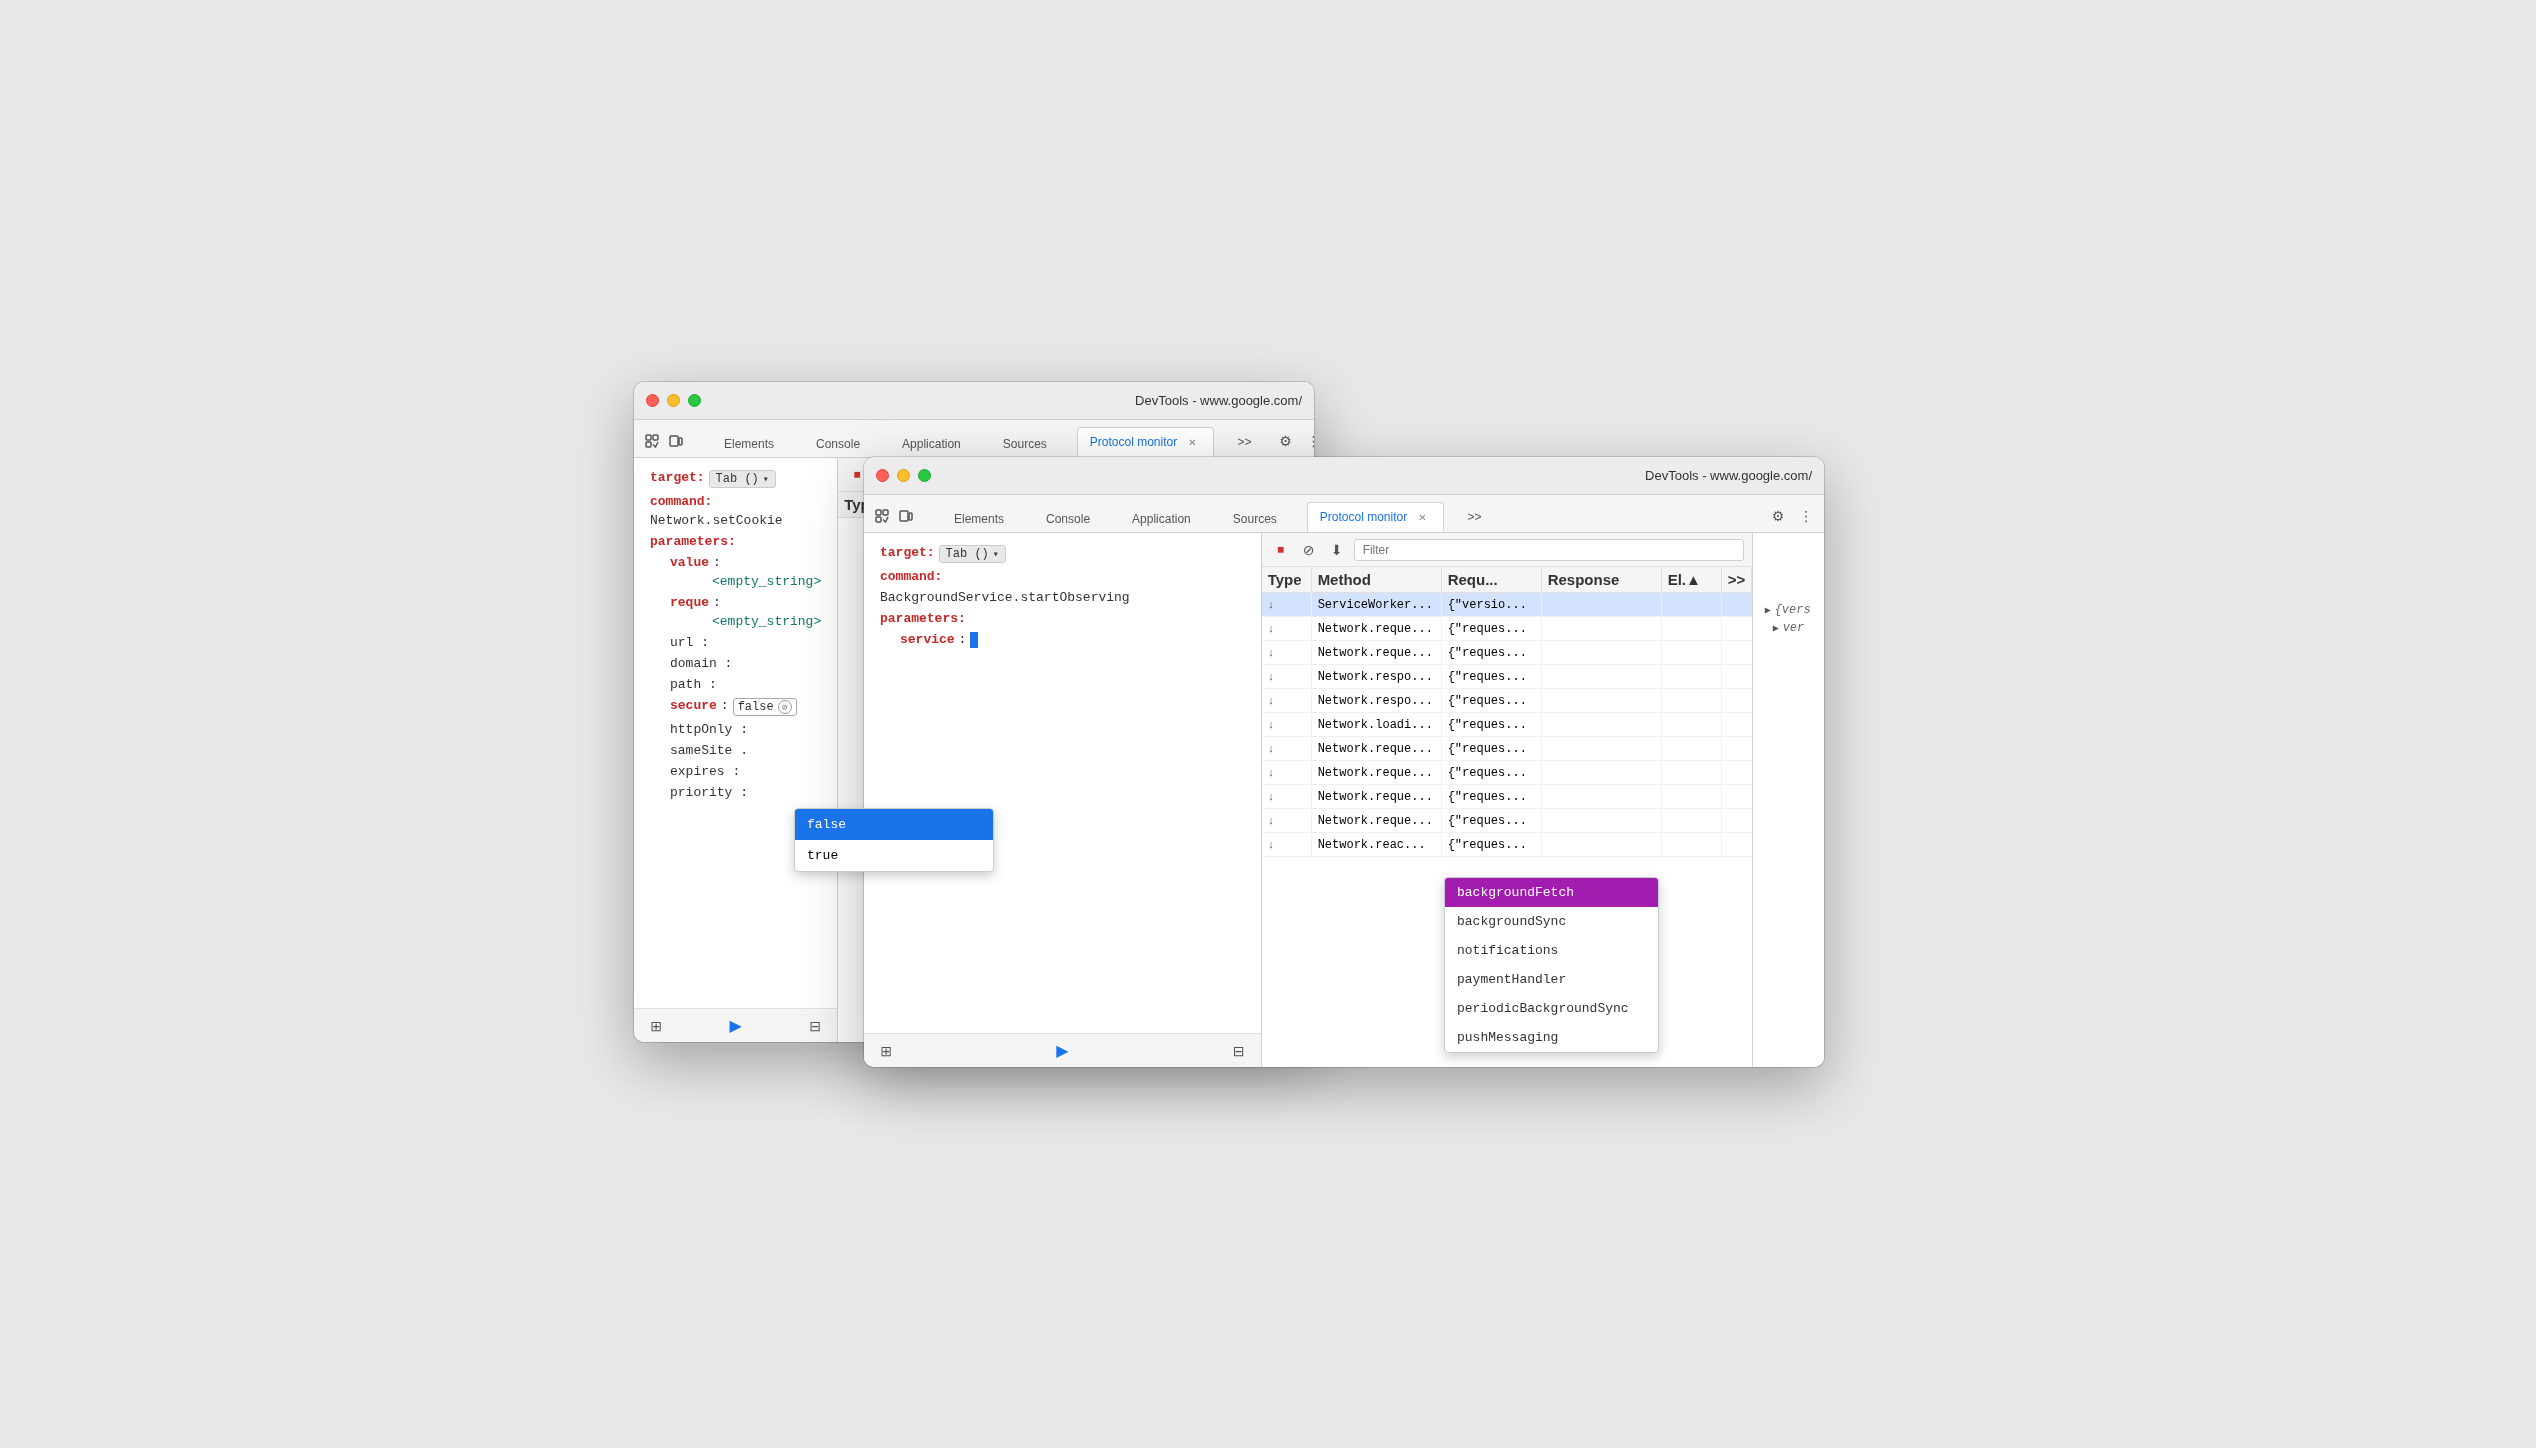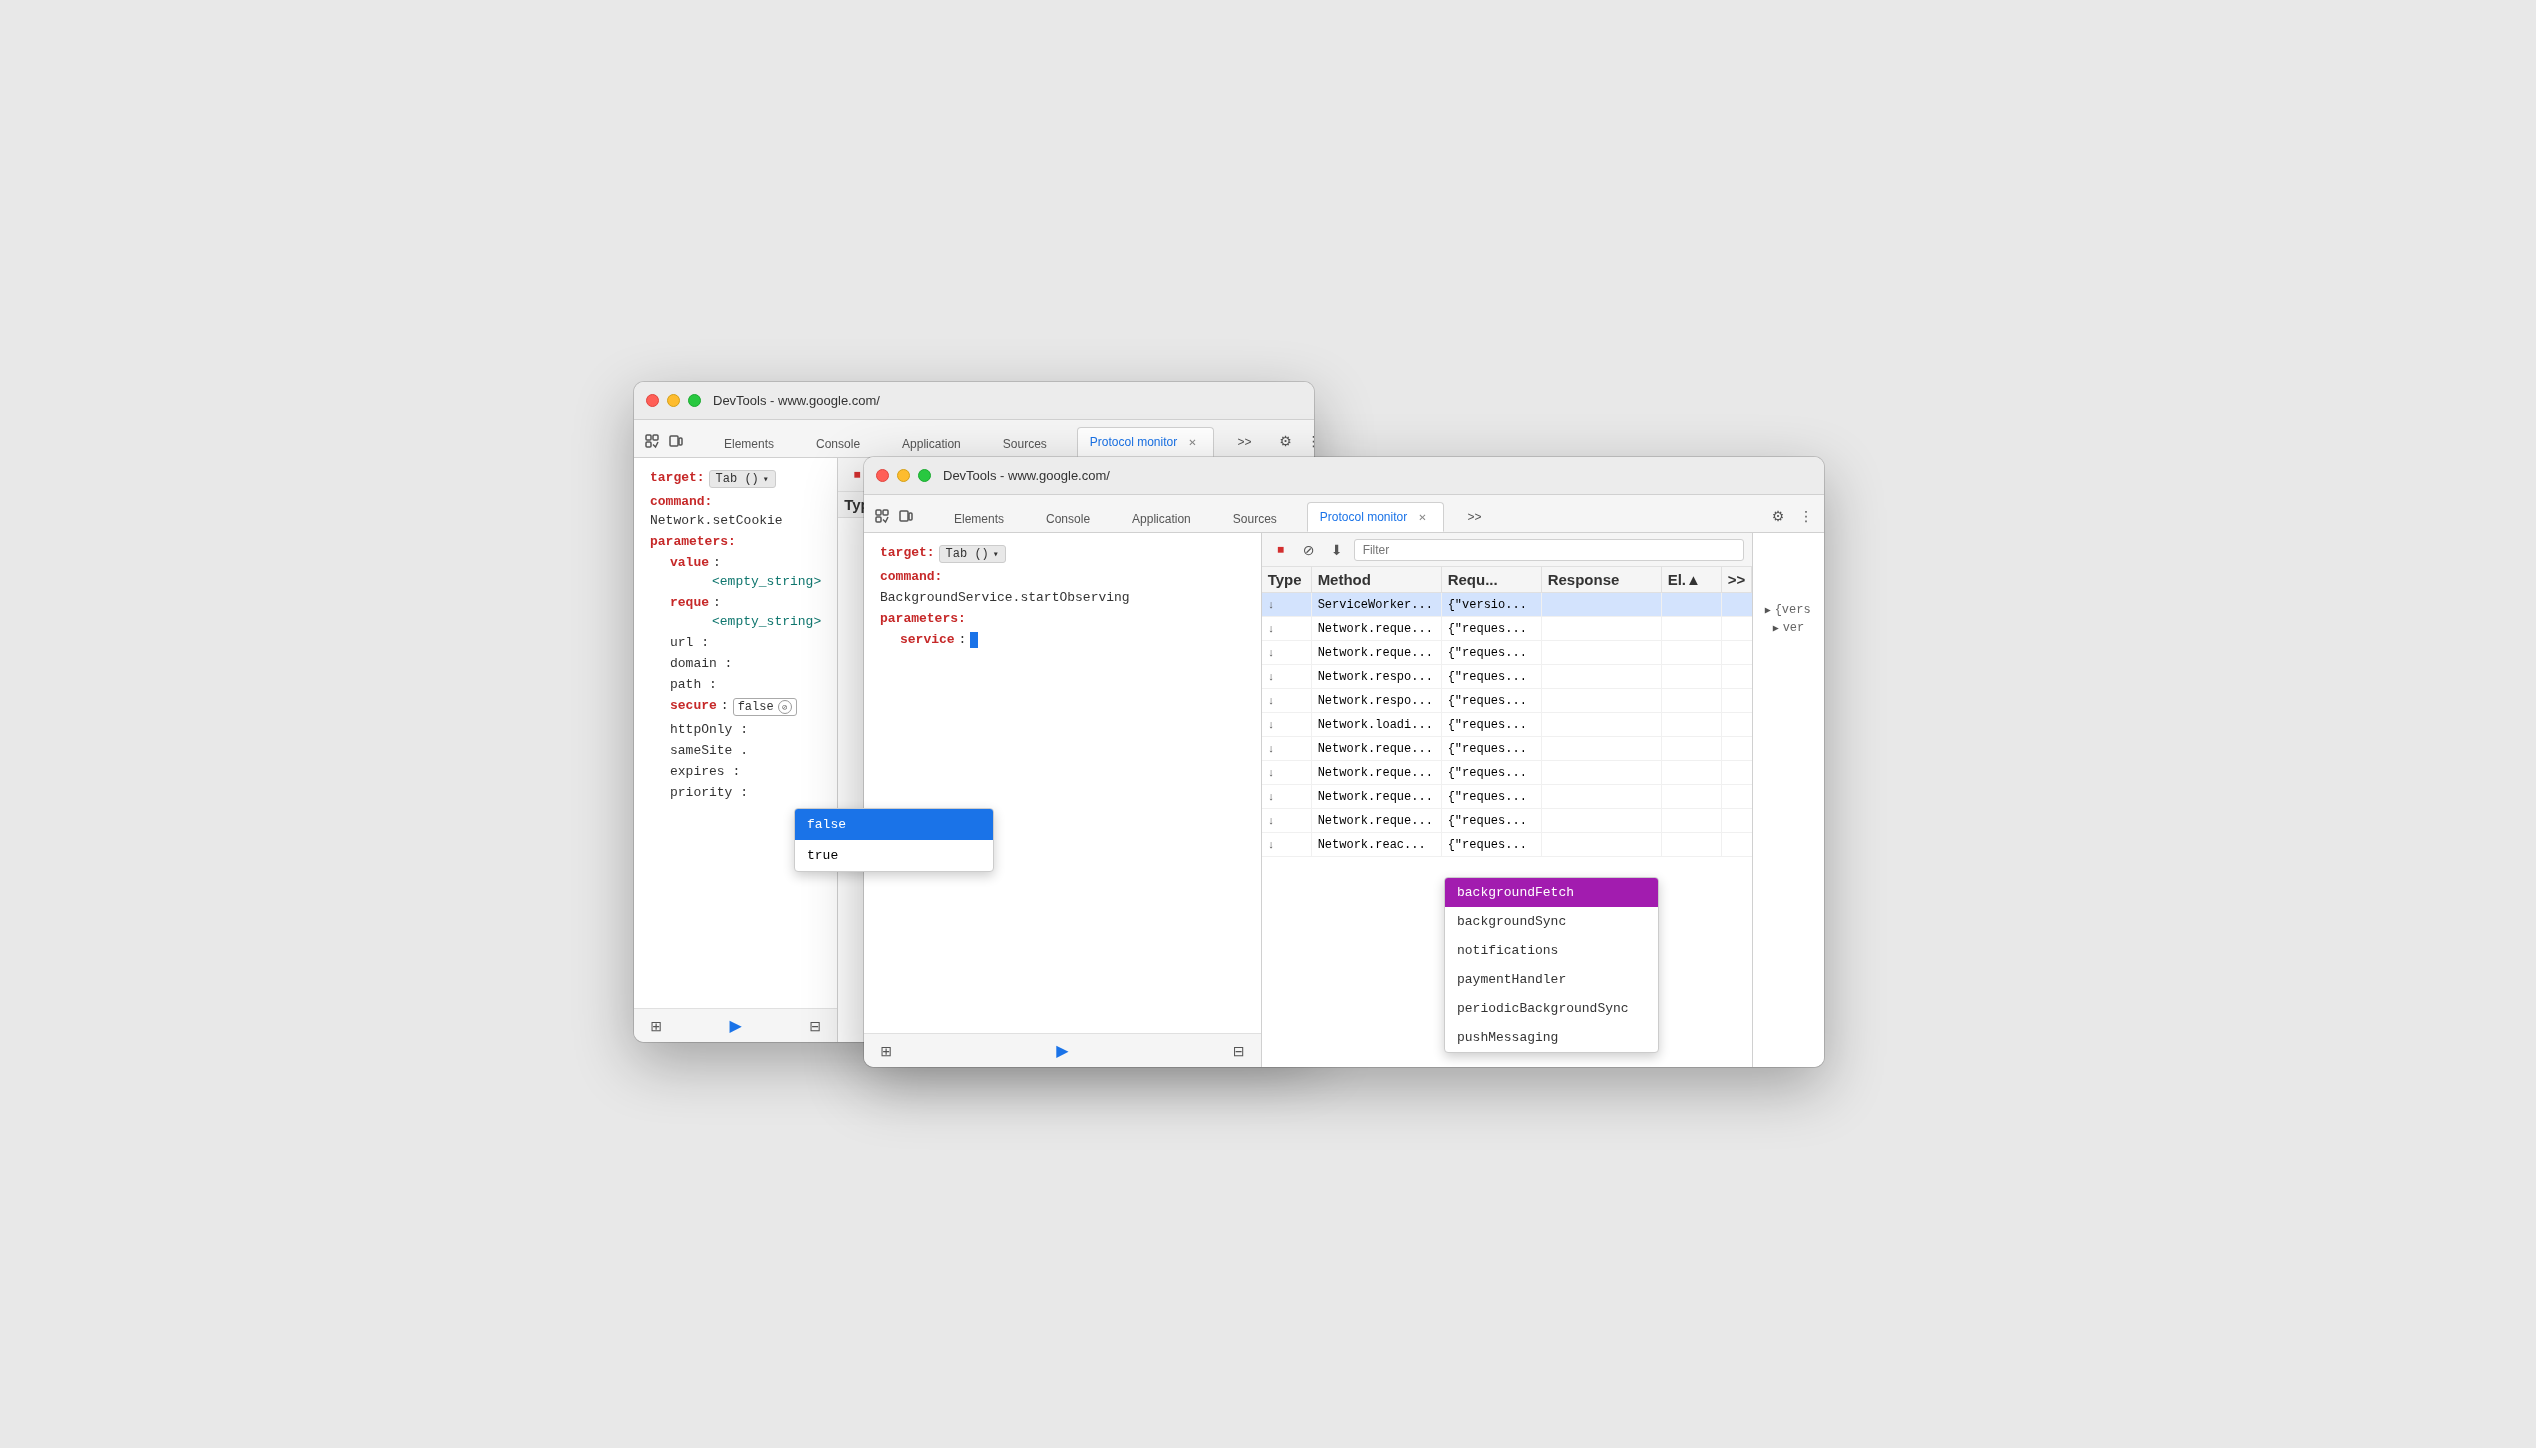--- a/index.html
+++ b/index.html
@@ -69,21 +69,21 @@
       width: 13px;
       height: 13px;
       border-radius: 50%;
     }
     .traffic-light.red { background: #ff5f57; border: 1px solid #e0443e; }
     .traffic-light.yellow { background: #febc2e; border: 1px solid #d4a017; }
     .traffic-light.green { background: #28c840; border: 1px solid #1aaa2f; }
 
     .titlebar-title {
       flex: 1;
-      text-align: left;
+      text-align: right;
       font-size: 13px;
       font-weight: 500;
       color: #333;
     }
 
     
     .tabbar {
       background: #f5f5f5;
       height: 38px;
       display: flex;
@@ -417,21 +417,21 @@
     }
 
     .tree-item {
       padding: 2px 4px;
       display: flex;
       align-items: center;
       gap: 4px;
     }
 
     .tree-arrow { color: #555; font-size: 10px; }
-    .tree-ellipsis { color: #666; }
+    .tree-ellipsis { color: #666; font-style: italic; }
 
     
     .table-body::-webkit-scrollbar { width: 8px; }
     .table-body::-webkit-scrollbar-track { background: #f5f5f5; }
     .table-body::-webkit-scrollbar-thumb { background: #ccc; border-radius: 4px; }
 
     .window-back .col-headers,
     .window-back .toolbar {
       display: flex;
     }

